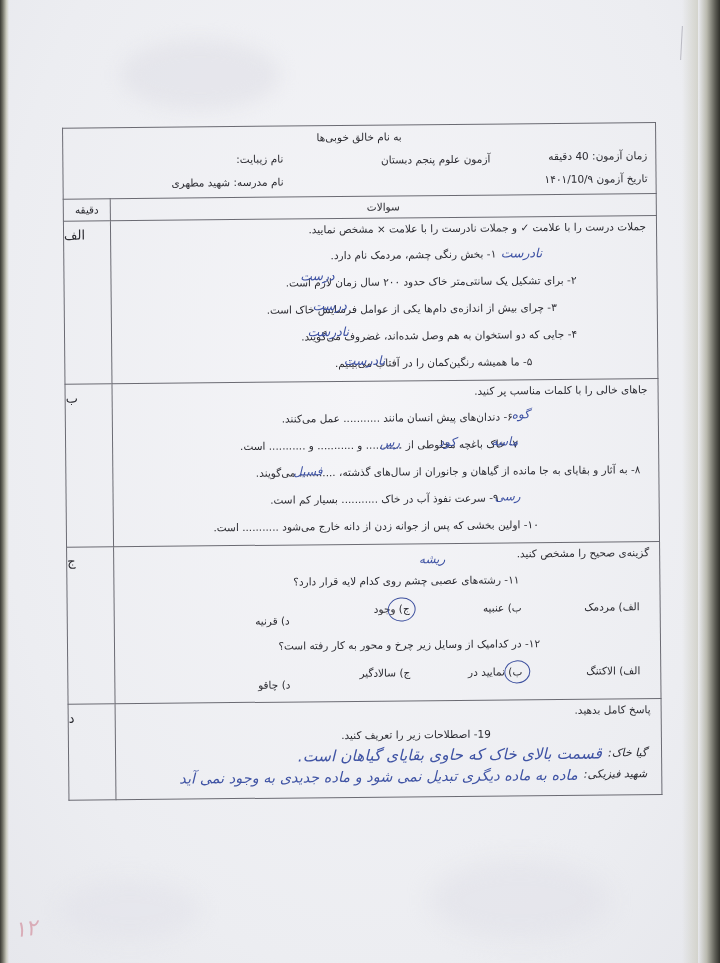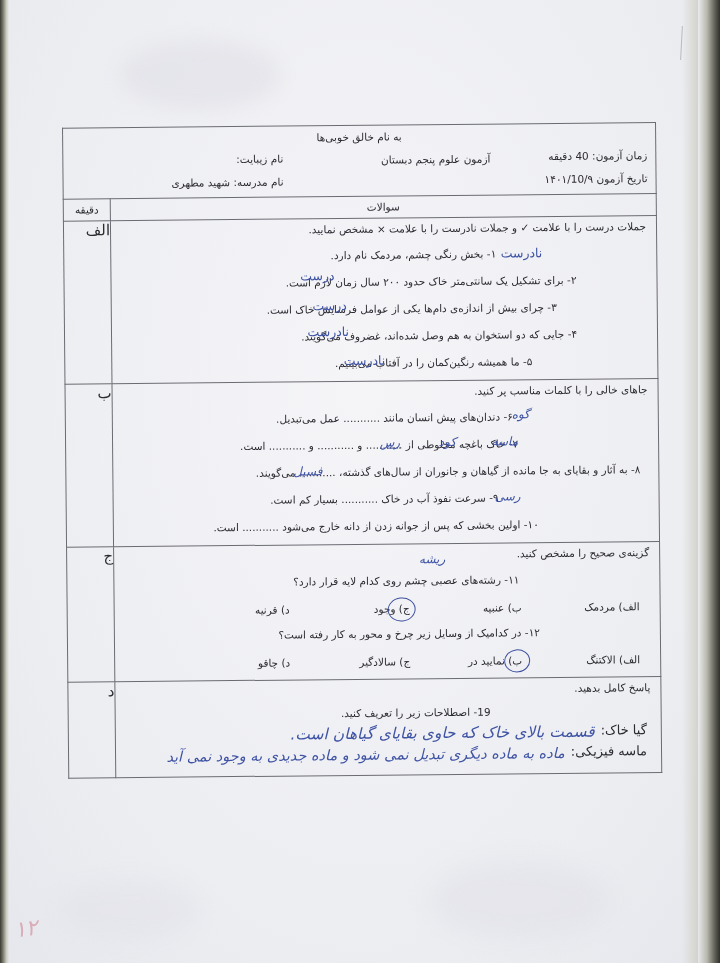--- a/index.html
+++ b/index.html
@@ -105,23 +105,24 @@
   
   .th {
     text-align: center;
     font-size: 10.5px;
     color: #2b2b31;
     padding: 4px 0 5px;
   }
 
   
   .sec-label {
-    text-align: right;
-    font-size: 15px;
-    color: #2b2b31;
+    text-align: left;
+    font-size: 13px;
+    color: #2b2b31;
+    padding-top: 6px;
   }
   .sec-body {
     padding: 5px 10px 7px 10px;
     position: relative;
   }
   .q-line {
     position: relative;
     font-size: 10.5px;
     line-height: 1.05;
     color: #2b2b31;
@@ -154,35 +155,36 @@
     flex-direction: row;
     font-size: 10.5px;
     color: #2b2b31;
     margin-bottom: 14px;
     padding-right: 10px;
   }
   .mc-opt { position: relative; white-space: nowrap; }
   .mc-opt.o1 { width: 118px; }
   .mc-opt.o2 { width: 112px; }
   .mc-opt.o3 { width: 120px; }
-  .mc-opt.o4 { width: 90px; }
+  .mc-opt.o4 { width: 90px; margin-top: 11px; }
 
   
   .pen-circle {
     position: absolute;
     border: 1.6px solid #3c4f9e;
     border-radius: 50%;
     transform: rotate(-6deg);
     pointer-events: none;
   }
   .hw-inline {
     position: absolute;
     font-family: "DejaVu Sans", "Liberation Sans", sans-serif;
     color: #3f53a4;
     font-size: 12.5px;
+    font-style: italic;
     white-space: nowrap;
     line-height: 1;
   }
   
   .hw-blank {
     position: absolute;
     font-family: "DejaVu Sans", "Liberation Sans", sans-serif;
     color: #3f53a4;
     font-size: 12px;
     font-style: italic;
@@ -201,25 +203,26 @@
   }
   .d-answer-row {
     display: flex;
     flex-direction: row;
     align-items: baseline;
     gap: 6px;
     margin-bottom: 6px;
     padding-right: 4px;
   }
   .d-label {
-    font-size: 13px;
+    font-size: 11px;
     color: #2b2b31;
     white-space: nowrap;
     flex: 0 0 auto;
     transform: translateY(-2px);
+    font-style: italic;
   }
 
   
   .mark-pencil-tr {
     position: absolute;
     top: 26px; right: 38px;
     width: 1px; height: 34px;
     background: #b9b9c2;
     transform: rotate(3deg);
   }
@@ -332,21 +335,21 @@
 
       <tr>
         <td>
           <div class="sec-body">
             <div class="q-line instr">جاهای خالی را با کلمات مناسب پر کنید.</div>
 
             <div class="q-line ind-6">
               <span>۶-</span>
               <span>دندان‌های پیش انسان مانند</span>
               <span class="blank-dots">...........</span>
-              <span>عمل می‌تبدیل.</span>
+              <span>عمل می‌کنند.</span>
               <span class="hw-blank" style="right:118px;top:-3px;">گوه</span>
             </div>
 
             <div class="q-line ind-7">
               <span>۷-</span>
               <span>خاک باغچه مخلوطی از</span>
               <span class="blank-dots">...........</span>
               <span>و</span>
               <span class="blank-dots">...........</span>
               <span>و</span>
@@ -437,21 +440,21 @@
               <span>19-</span>
               <span>اصطلاحات زیر را تعریف کنید.</span>
             </div>
 
             <div class="d-answer-row">
               <span class="d-label">گیا خاک:</span>
               <span class="hw-long">قسمت بالای خاک که حاوی بقایای گیاهان است.</span>
             </div>
 
             <div class="d-answer-row" style="margin-bottom:2px;">
-              <span class="d-label">ماسه فیزیکی:</span>
+              <span class="d-label">شهید فیزیکی:</span>
               <span class="hw-long" style="font-size:14.5px;">ماده به ماده دیگری تبدیل نمی شود و ماده جدیدی به وجود نمی آید</span>
             </div>
           </div>
         </td>
         <td>
           <div class="sec-label">د</div>
         </td>
       </tr>
 
     </tbody>

